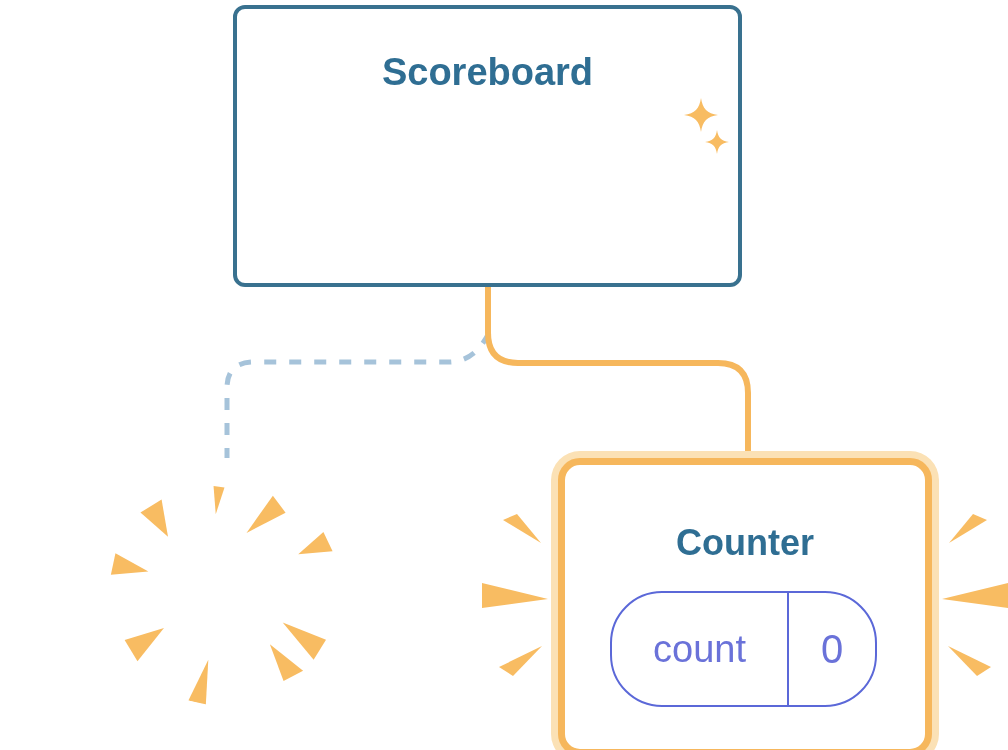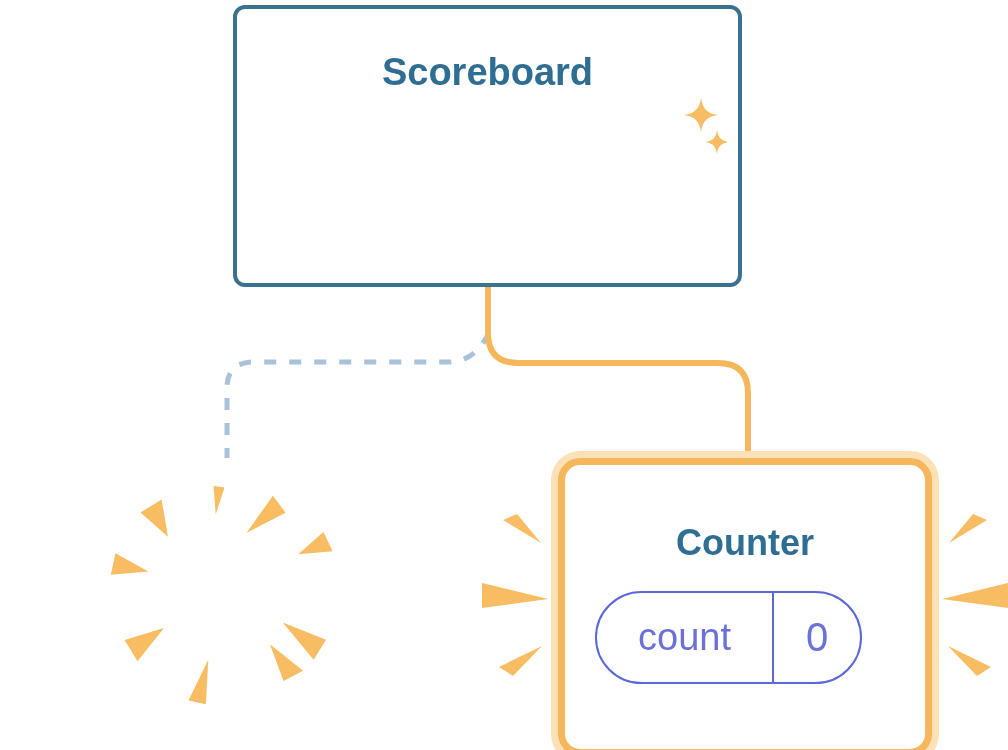--- a/index.html
+++ b/index.html
@@ -53,21 +53,21 @@
   #scoreboard-pill .pill-label {
     width:245px; display:flex; align-items:center; justify-content:center;
     font-size:40px; color:var(--label-purple);
   }
   #scoreboard-pill .pill-value {
     flex:1; display:flex; align-items:center; justify-content:center;
     border-left:2px solid var(--orange);
     font-size:40px; font-weight:700; color:var(--value-purple);
   }
   #counter-pill {
-    left:30px; top:126px; width:267px; height:93px;
+    left:45px; top:126px; width:267px; height:116px;
     border:2px solid var(--pill-border-purple); border-radius:52px;text-align:right;
   }
   #counter-pill .pill-label {
     width:175px; display:flex; align-items:center; justify-content:center;
     font-size:38px; color:var(--label-purple);
   }
   #counter-pill .pill-value {
     flex:1; display:flex; align-items:center; justify-content:center;
     border-left:2px solid var(--pill-border-purple);
     font-size:40px; color:var(--label-purple);

